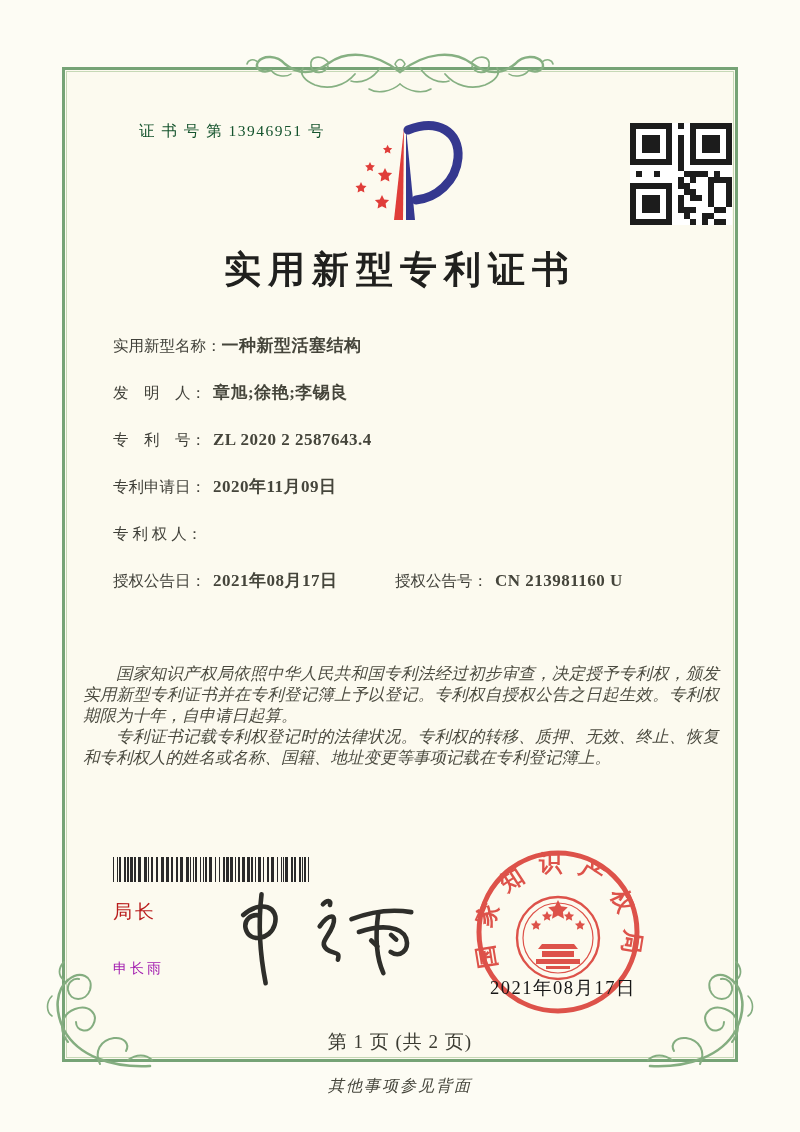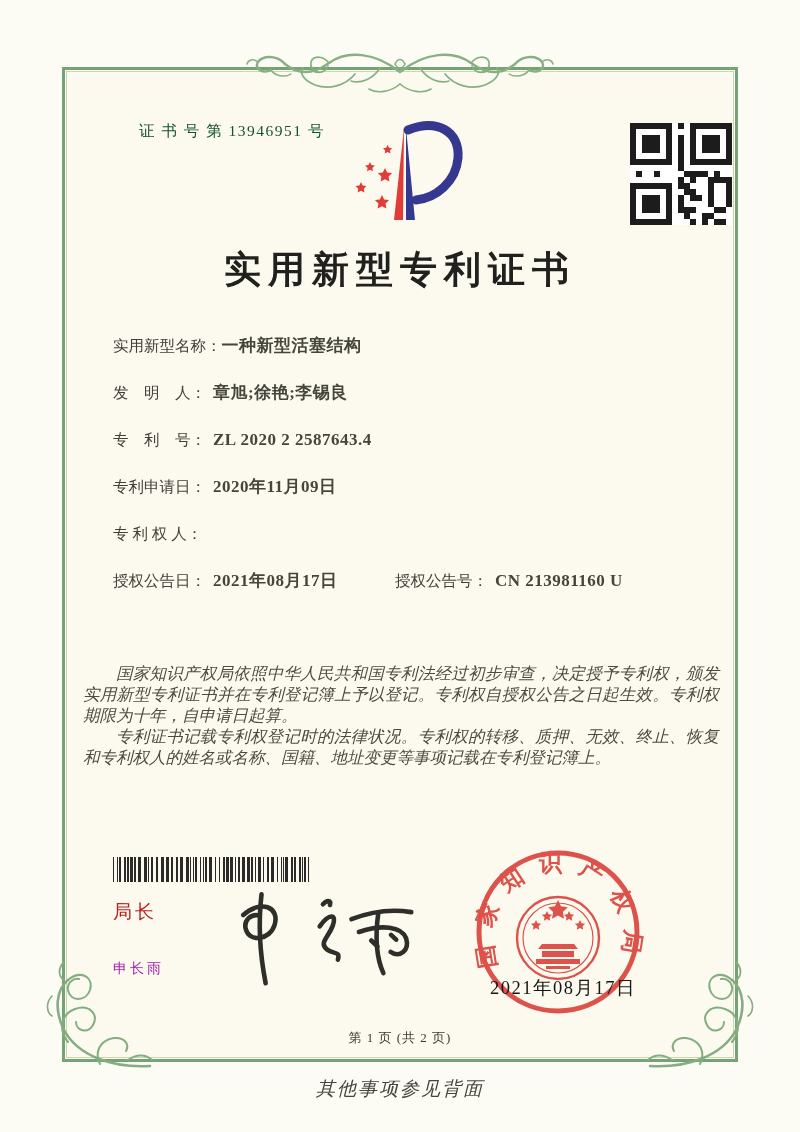--- a/index.html
+++ b/index.html
@@ -59,22 +59,22 @@
   .barcode { position:absolute; left:113px; top:857px; width:198px; height:25px; z-index:2; }
   .issuer-title { position:absolute; left:113px; top:899px; font-family:"Liberation Sans","DejaVu Sans",sans-serif; font-size:19px; color:#b91c1c; letter-spacing:3px; z-index:2; }
   .issuer-name  { position:absolute; left:113px; top:936px; font-family:"Liberation Sans","DejaVu Sans",sans-serif; font-size:14px; color:#a21caf; letter-spacing:3px; z-index:2;margin-top:24px; }
   .signature { position:absolute; left:232px; top:884px; width:195px; height:102px; z-index:4; transform:rotate(-2deg); }
   .seal { position:absolute; left:472px; top:846px; width:172px; height:172px; z-index:3; opacity:0.95; }
   .seal-date {
     position:absolute; left:490px; top:975px; width:160px; z-index:5;
     font-size:18.5px; color:#161616; letter-spacing:1.5px; white-space:nowrap;
   }
   
-  .page-info { position:absolute; left:0; top:1029px; width:100%; text-align:center; font-size:13px; color:#3c3c33; letter-spacing:1px; z-index:2; }
-  .back-note { position:absolute; left:0; top:1076px; width:100%; text-align:center; font-size:19px; font-style:italic; color:#45453b; letter-spacing:2px; z-index:2; }
+  .page-info { position:absolute; left:0; top:1029px; width:100%; text-align:center; font-size:19px; color:#3c3c33; letter-spacing:1px; z-index:2; }
+  .back-note { position:absolute; left:0; top:1076px; width:100%; text-align:center; font-size:16px; font-style:italic; color:#45453b; letter-spacing:2px; z-index:2; }
 </style>
 </head>
 <body>
 
 <div class="page">
 
   <div class="frame">
     <div class="inner-line"></div>
   </div>
 

